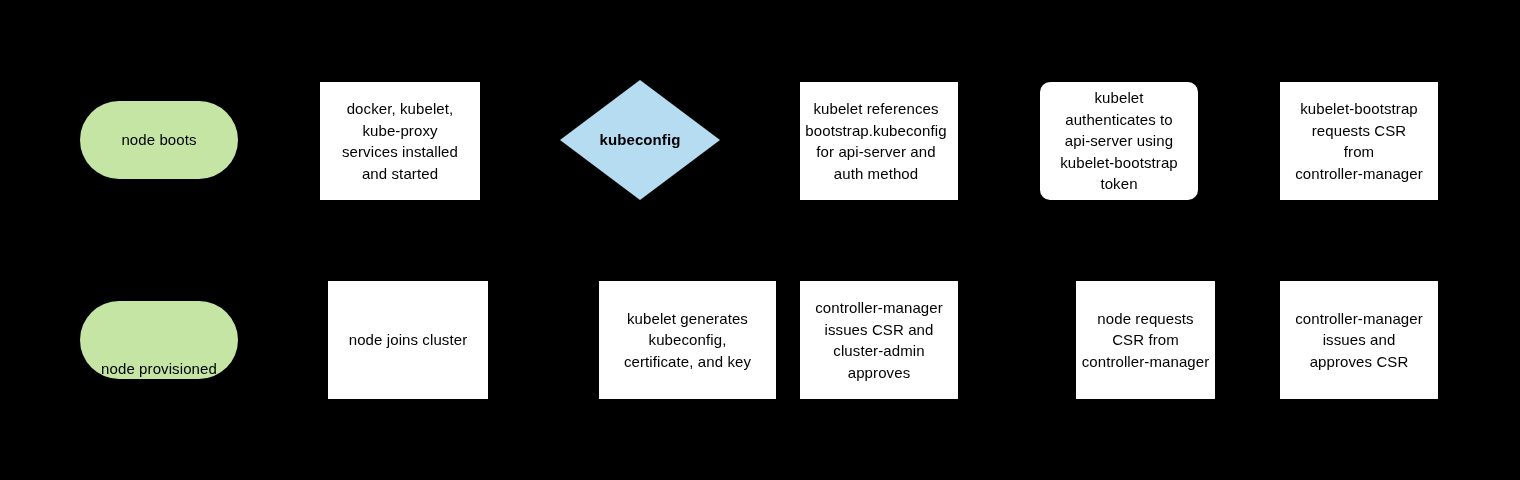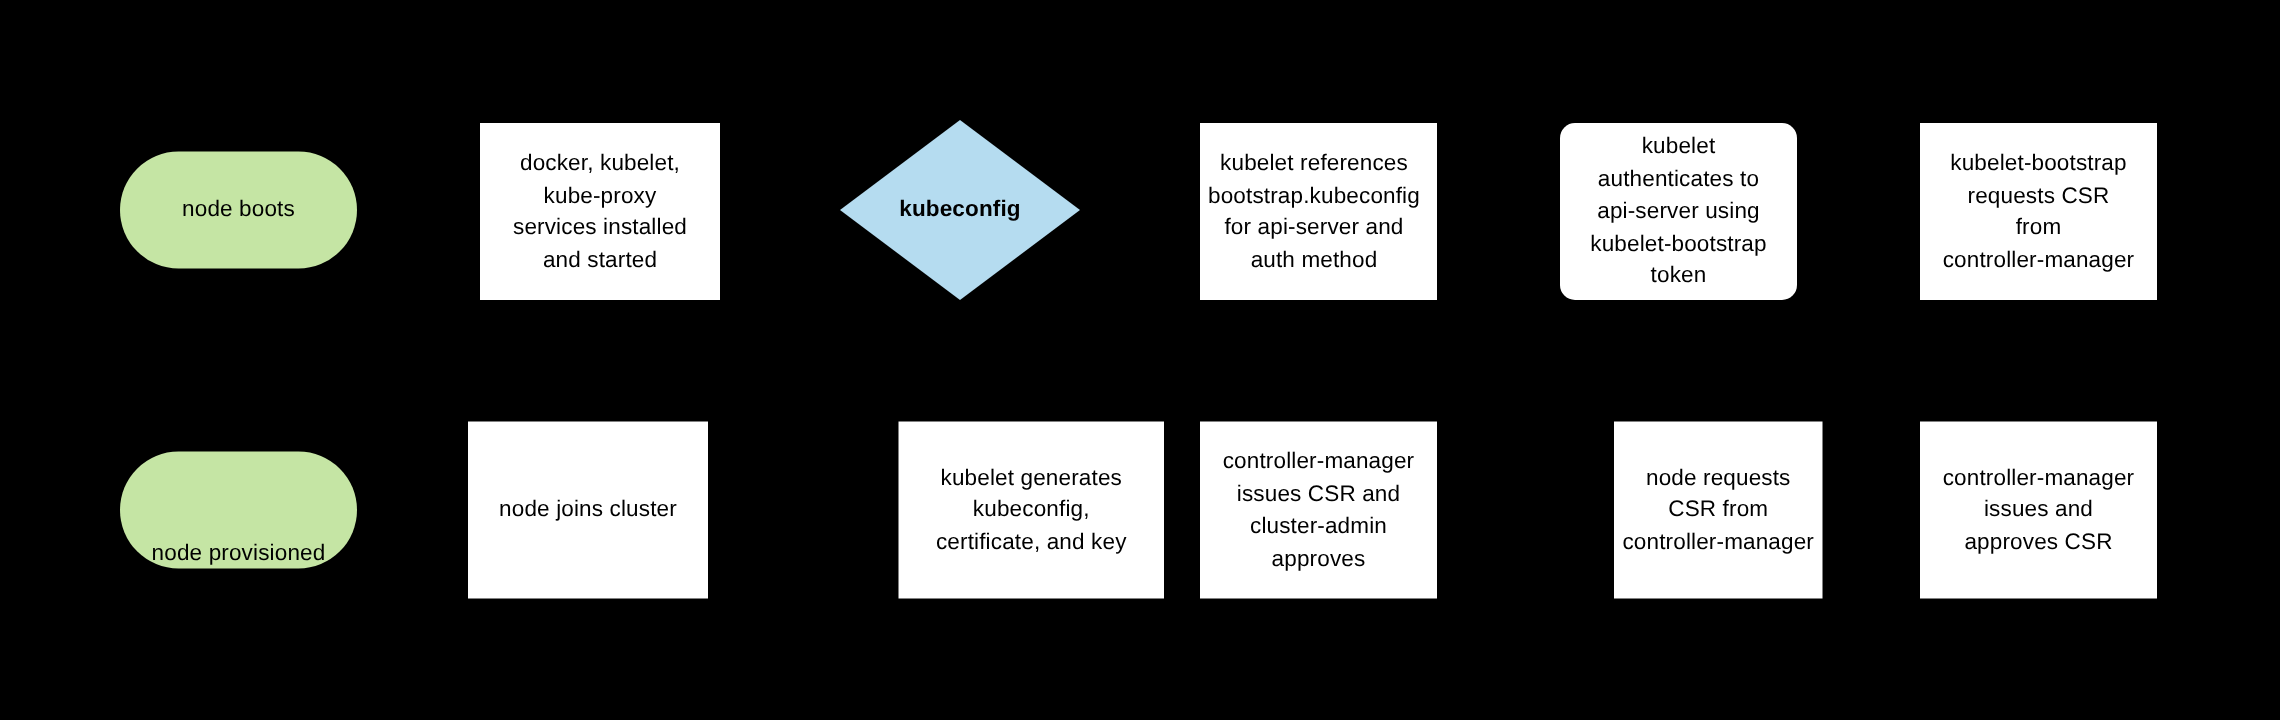--- a/index.html
+++ b/index.html
@@ -103,21 +103,21 @@
     <span class="label">kubelet-bootstrap
 requests CSR
 from
 controller-manager</span>
   </div>
 
   <div class="node shape-terminator" style="left:80px; top:301px; width:158px; height:78px;align-items:flex-end;">
     <span class="label">node provisioned</span>
   </div>
 
-  <div class="node shape-rect" style="left:312px; top:281px; width:160px; height:118px;">
+  <div class="node shape-rect" style="left:328px; top:281px; width:160px; height:118px;">
     <span class="label">node joins cluster</span>
   </div>
 
   <div class="node shape-rect" style="left:560px; top:281px; width:177px; height:118px;margin-left:39px;">
     <span class="label">kubelet generates
 kubeconfig,
 certificate, and key</span>
   </div>
 
   <div class="node shape-rect" style="left:800px; top:281px; width:158px; height:118px;">

